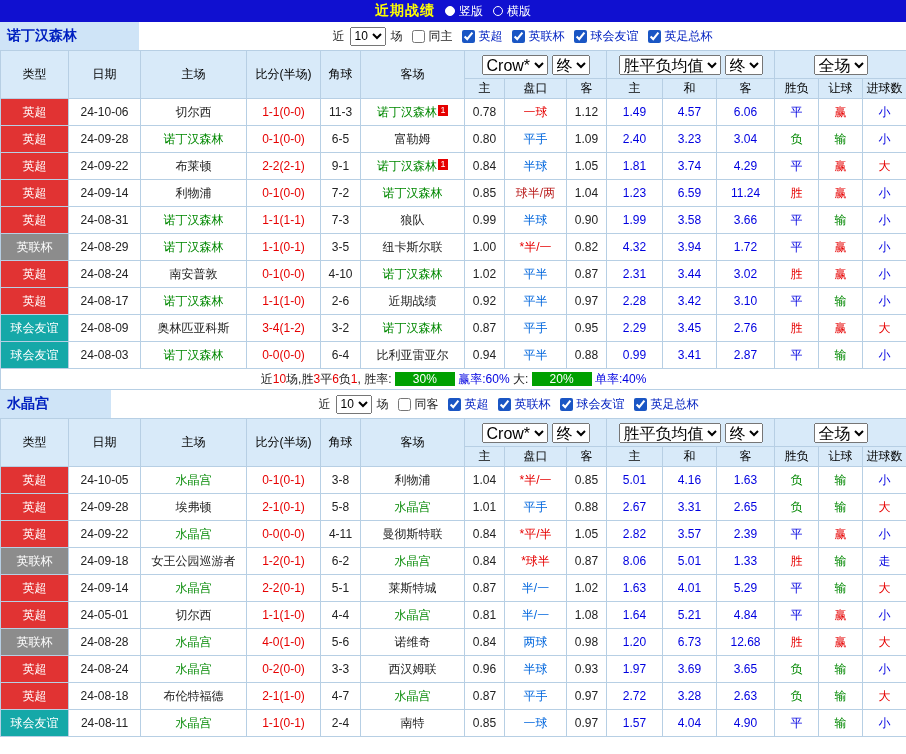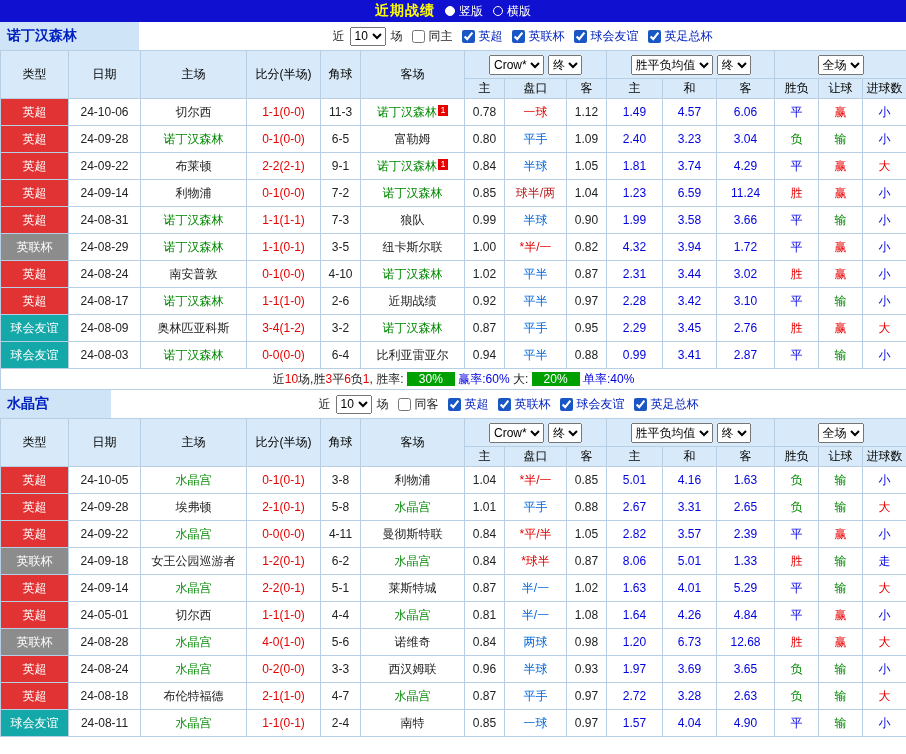--- a/index.html
+++ b/index.html
@@ -26,33 +26,33 @@
   .filters { flex:1; display:flex; align-items:center; justify-content:center; gap:3px; }
   .filters select { font-size:12px; height:19px; }
   .filters input[type=checkbox] { width:13px; height:13px; margin:0 1px 0 6px; accent-color:#1a56c4; }
   .lg-label { color:#0020c0; }
   
   table { border-collapse:collapse; table-layout:fixed; width:906px; }
   th, td { border:1px solid #b7cfe4; text-align:center; padding:0 1px; overflow:hidden; white-space:nowrap; }
   thead th { background:#d8eaf9; font-weight:normal; color:#000; }
   tr.h1 th { height:28px; }
   tr.h2 th { height:20px; }
-  .hsel { font-size:12px; height:20px; margin:0 2px; max-width:100%; }
+  .hsel { font-size:16px; height:20px; margin:0 2px; max-width:100%; }
   tbody td { height:27px; background:#fff; }
   td.type-cell { color:#fff; padding:0; }
   .focal { color:#008800; cursor:pointer; }
   .opp { color:#222; cursor:pointer; }
   .score { color:#e60000; }
   .eu { color:#0000e0; }
   .card-badge {
     display:inline-block; background:#e60000; color:#fff; font-size:9px;
     line-height:11px; min-width:10px; padding:0 1px; margin-left:1px; vertical-align:3px;
   }
   td.summary-cell { height:21px; background:#fff; }
-  .badge-green { background:#00a000; color:#fff; padding:0 12px; }
+  .badge-green { background:#00a000; color:#fff; padding:0 18px; }
   .sum-blue { color:#0000e0; }
   .sum-red { color:#e60000; }
 </style>
 </head>
 <body>
 
 <div class="topbar">
   <span class="title">近期战绩</span>
   <span class="radio-opt">
     <span class="radio-dot on"></span>
@@ -454,21 +454,21 @@
             <td class="type-cell" style="background: rgb(225, 51, 51);">英超</td>
             <td>24-05-01</td>
             <td><span class="opp">切尔西</span></td>
             <td class="score">1-1(1-0)</td>
             <td>4-4</td>
             <td><span class="focal">水晶宫</span></td>
             <td>0.81</td>
             <td style="color: rgb(0, 102, 221);">半/一</td>
             <td>1.08</td>
             <td class="eu">1.64</td>
-            <td class="eu">4.26</td>
+            <td class="eu">5.21</td>
             <td class="eu">4.84</td>
             <td style="color: rgb(0, 0, 224);">平</td>
             <td style="color: rgb(230, 0, 0);">赢</td>
             <td style="color: rgb(0, 0, 224);">小</td>
           </tr>
           <tr>
             <td class="type-cell" style="background: rgb(140, 140, 140);">英联杯</td>
             <td>24-08-28</td>
             <td><span class="focal">水晶宫</span></td>
             <td class="score">4-0(1-0)</td>

